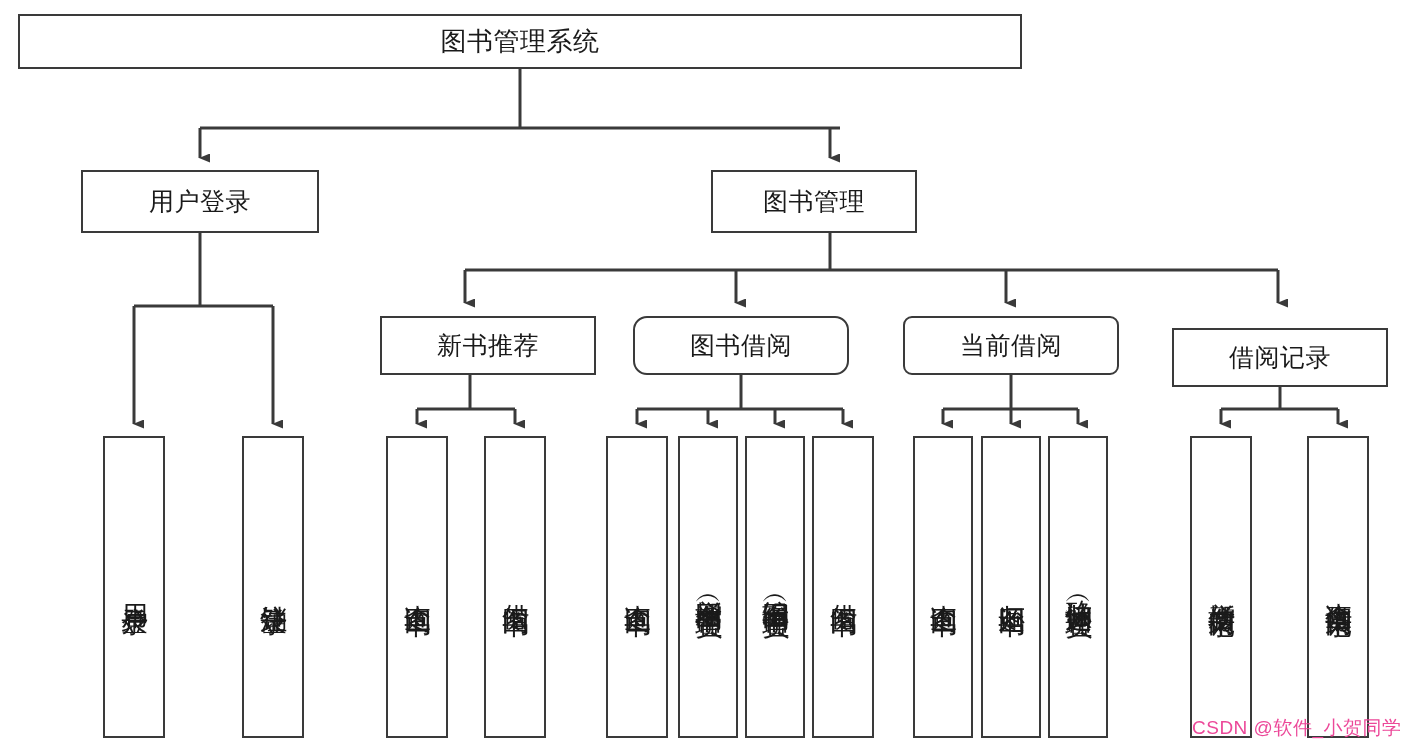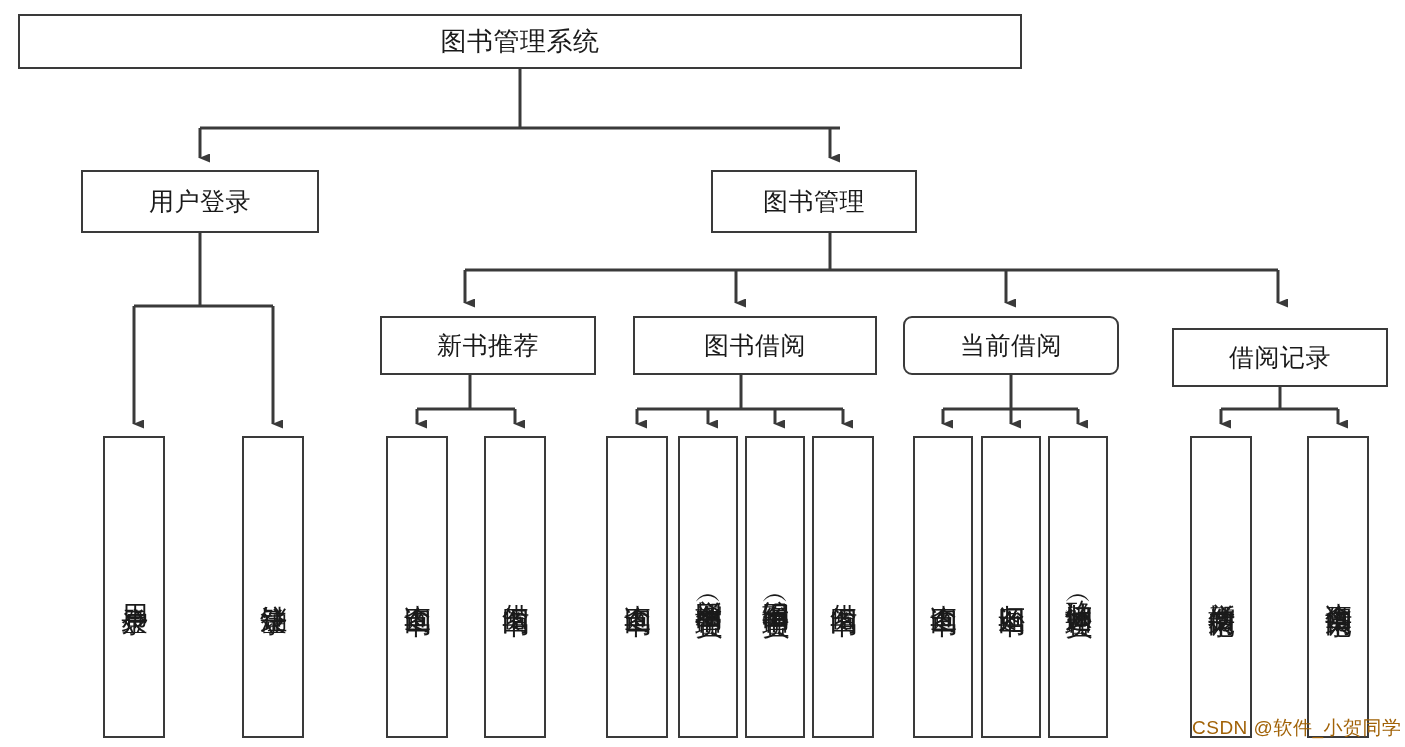--- a/index.html
+++ b/index.html
@@ -56,21 +56,21 @@
   .node.vert .node-label {
     writing-mode: vertical-rl;
     text-orientation: upright;
     font-size: 27px;
     line-height: 1.02;
     letter-spacing: 2px;
     white-space: nowrap;
   }
   .watermark {
     position: absolute;
-    color: #a16207;
+    color: #ec4899;
     font-size: 19px;
     letter-spacing: 0.5px;
     white-space: nowrap;
     user-select: none;
   }
 </style>
 </head>
 <body>
 
 <div id="diagram-root">
@@ -145,21 +145,21 @@
   <div class="node horiz" style="left: 81px; top: 170px; width: 238px; height: 63px;">
     <span class="node-label">用户登录</span>
   </div>
   <div class="node horiz" style="left: 711px; top: 170px; width: 206px; height: 63px;">
     <span class="node-label">图书管理</span>
   </div>
 
   <div class="node horiz" style="left: 362px; top: 316px; width: 216px; height: 59px; margin-left: 18px;">
     <span class="node-label">新书推荐</span>
   </div>
-  <div class="node horiz" style="left: 633px; top: 316px; width: 244px; height: 59px;">
+  <div class="node horiz" style="left: 633px; top: 316px; width: 216px; height: 59px; border-radius: 14px;">
     <span class="node-label">图书借阅</span>
   </div>
   <div class="node horiz" style="left: 903px; top: 316px; width: 216px; height: 59px; border-radius: 9px;">
     <span class="node-label">当前借阅</span>
   </div>
   <div class="node horiz" style="left: 1172px; top: 316px; width: 216px; height: 59px; margin-top: 12px;">
     <span class="node-label">借阅记录</span>
   </div>
 
   <div class="node vert" style="left: 103px; top: 436px; width: 62px; height: 302px;">

